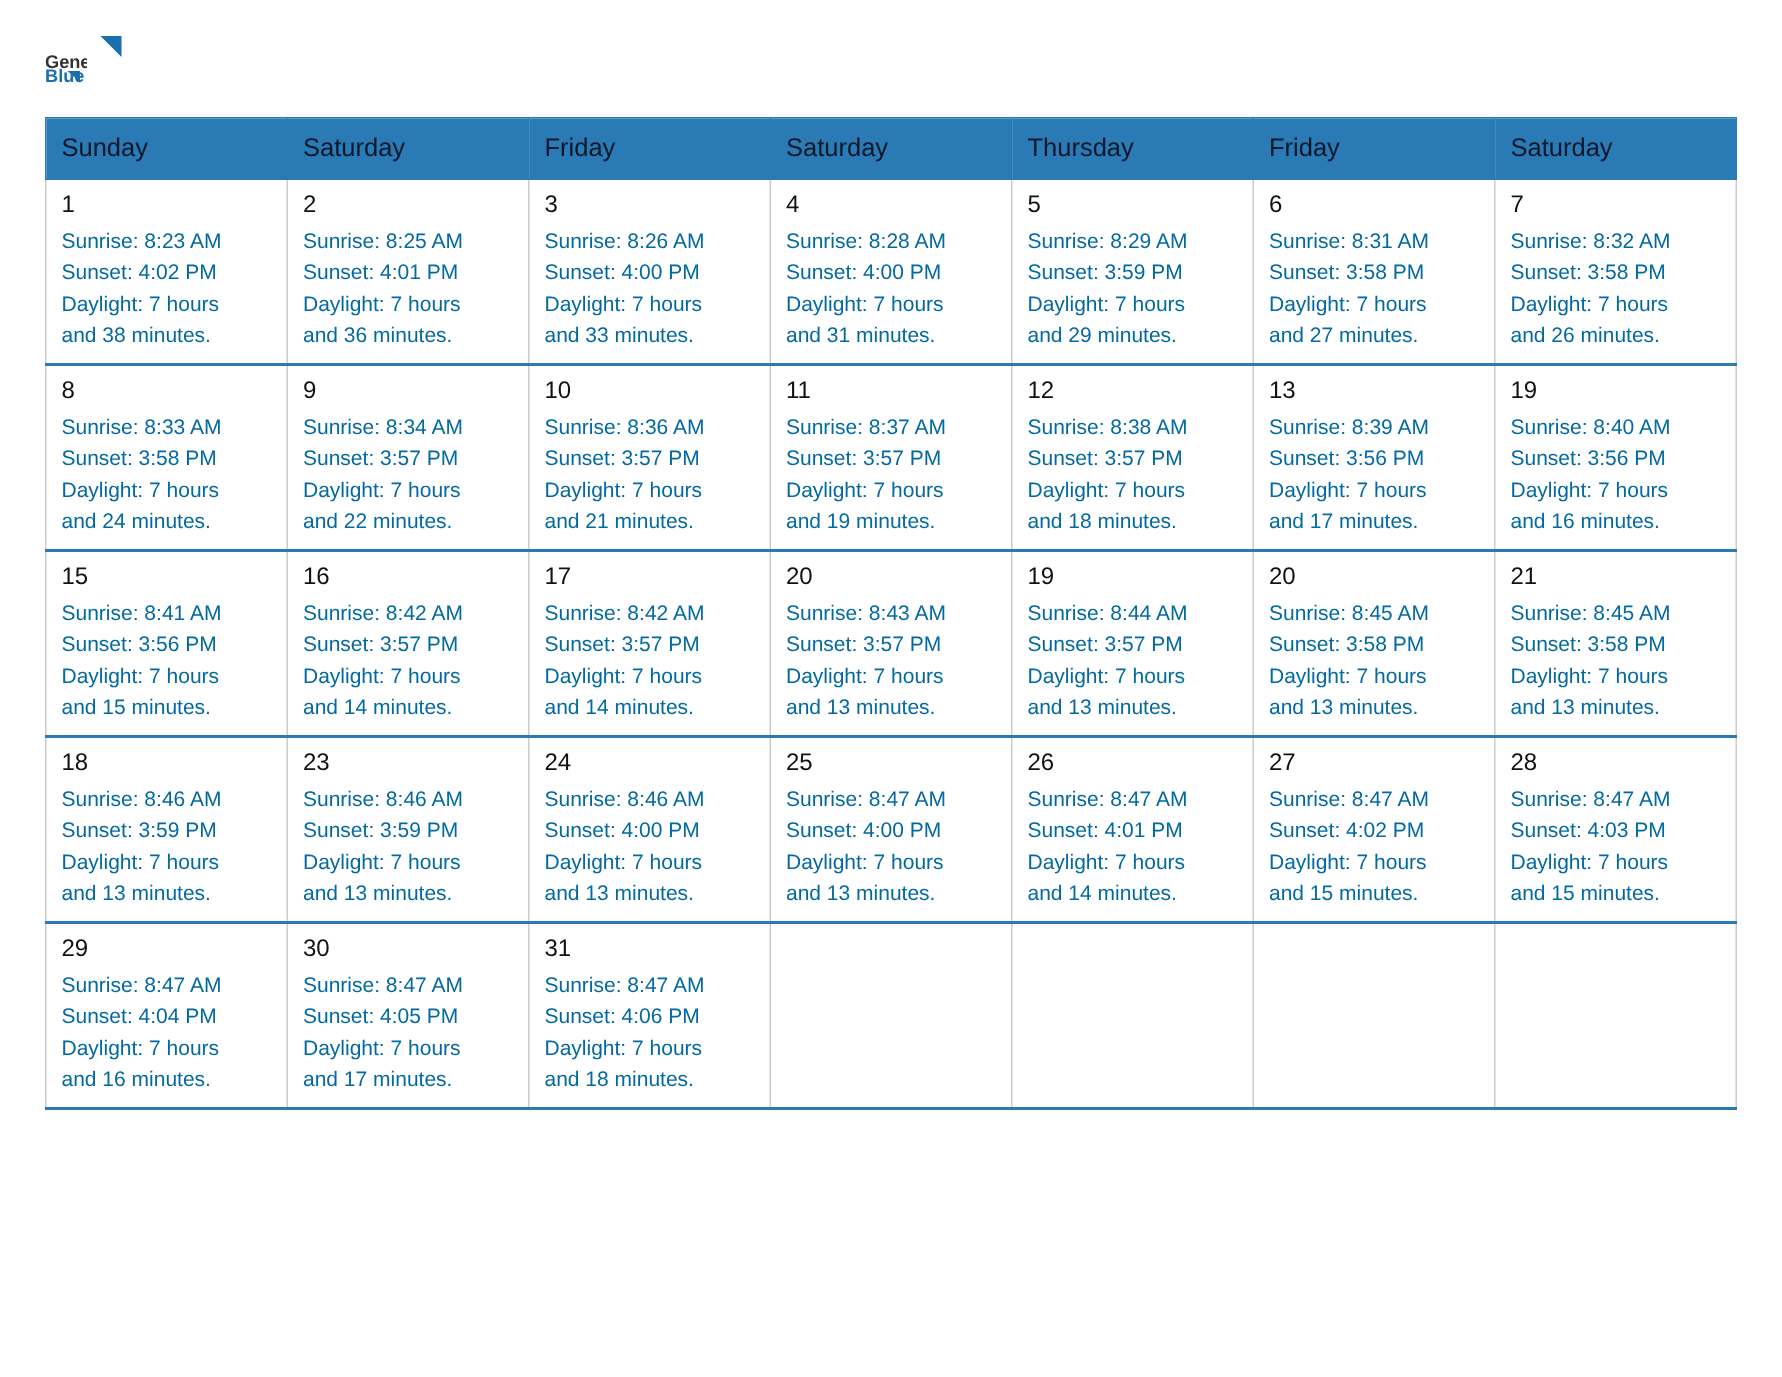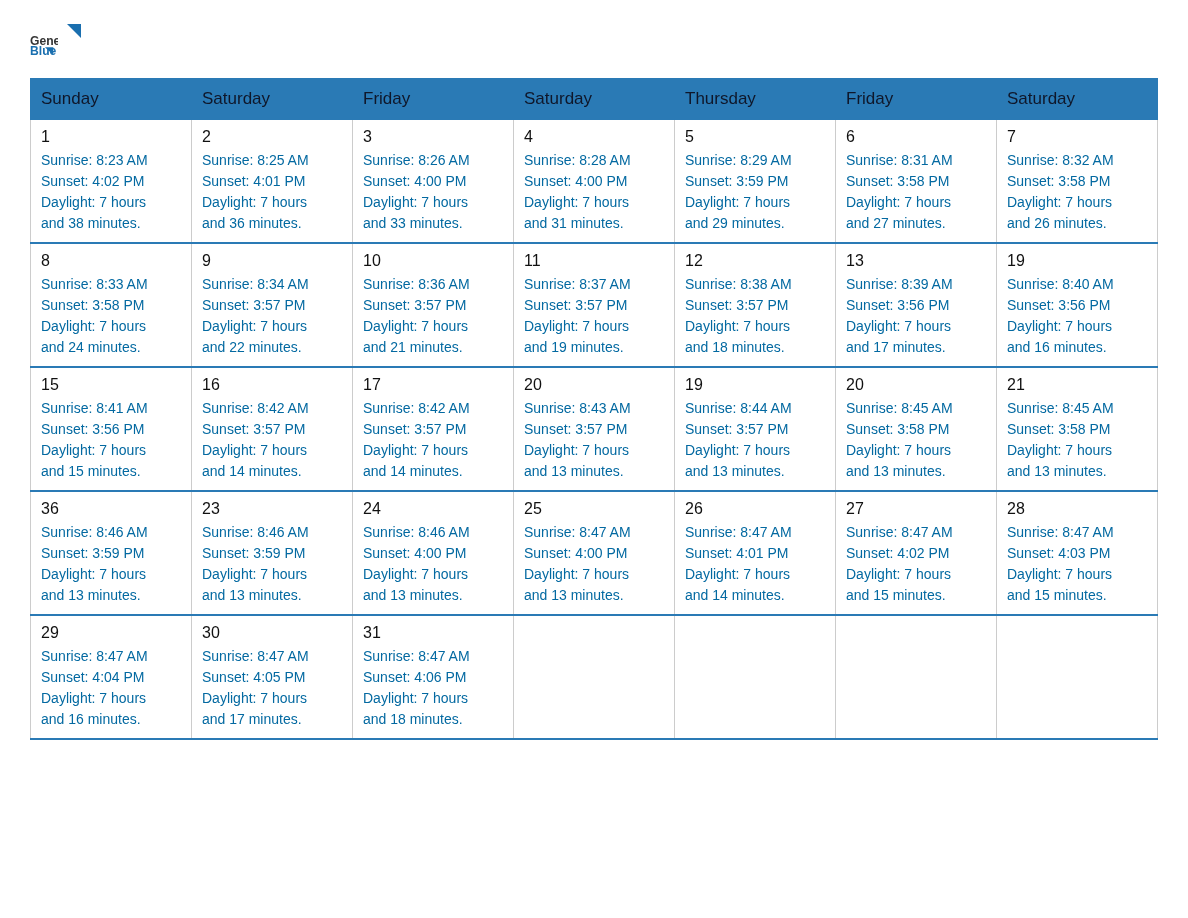--- a/index.html
+++ b/index.html
@@ -322,21 +322,21 @@
         <div class="day-info">
           Sunrise: 8:45 AM<br>
           Sunset: 3:58 PM<br>
           Daylight: 7 hours<br>
           and 13 minutes.
         </div>
       </td>
       </tr>
       <tr>
         <td>
-        <span class="day-number">36</span>
+        <span class="day-number">18</span>
         <div class="day-info">
           Sunrise: 8:46 AM<br>
           Sunset: 3:59 PM<br>
           Daylight: 7 hours<br>
           and 13 minutes.
         </div>
       </td>
         <td>
         <span class="day-number">23</span>
         <div class="day-info">

